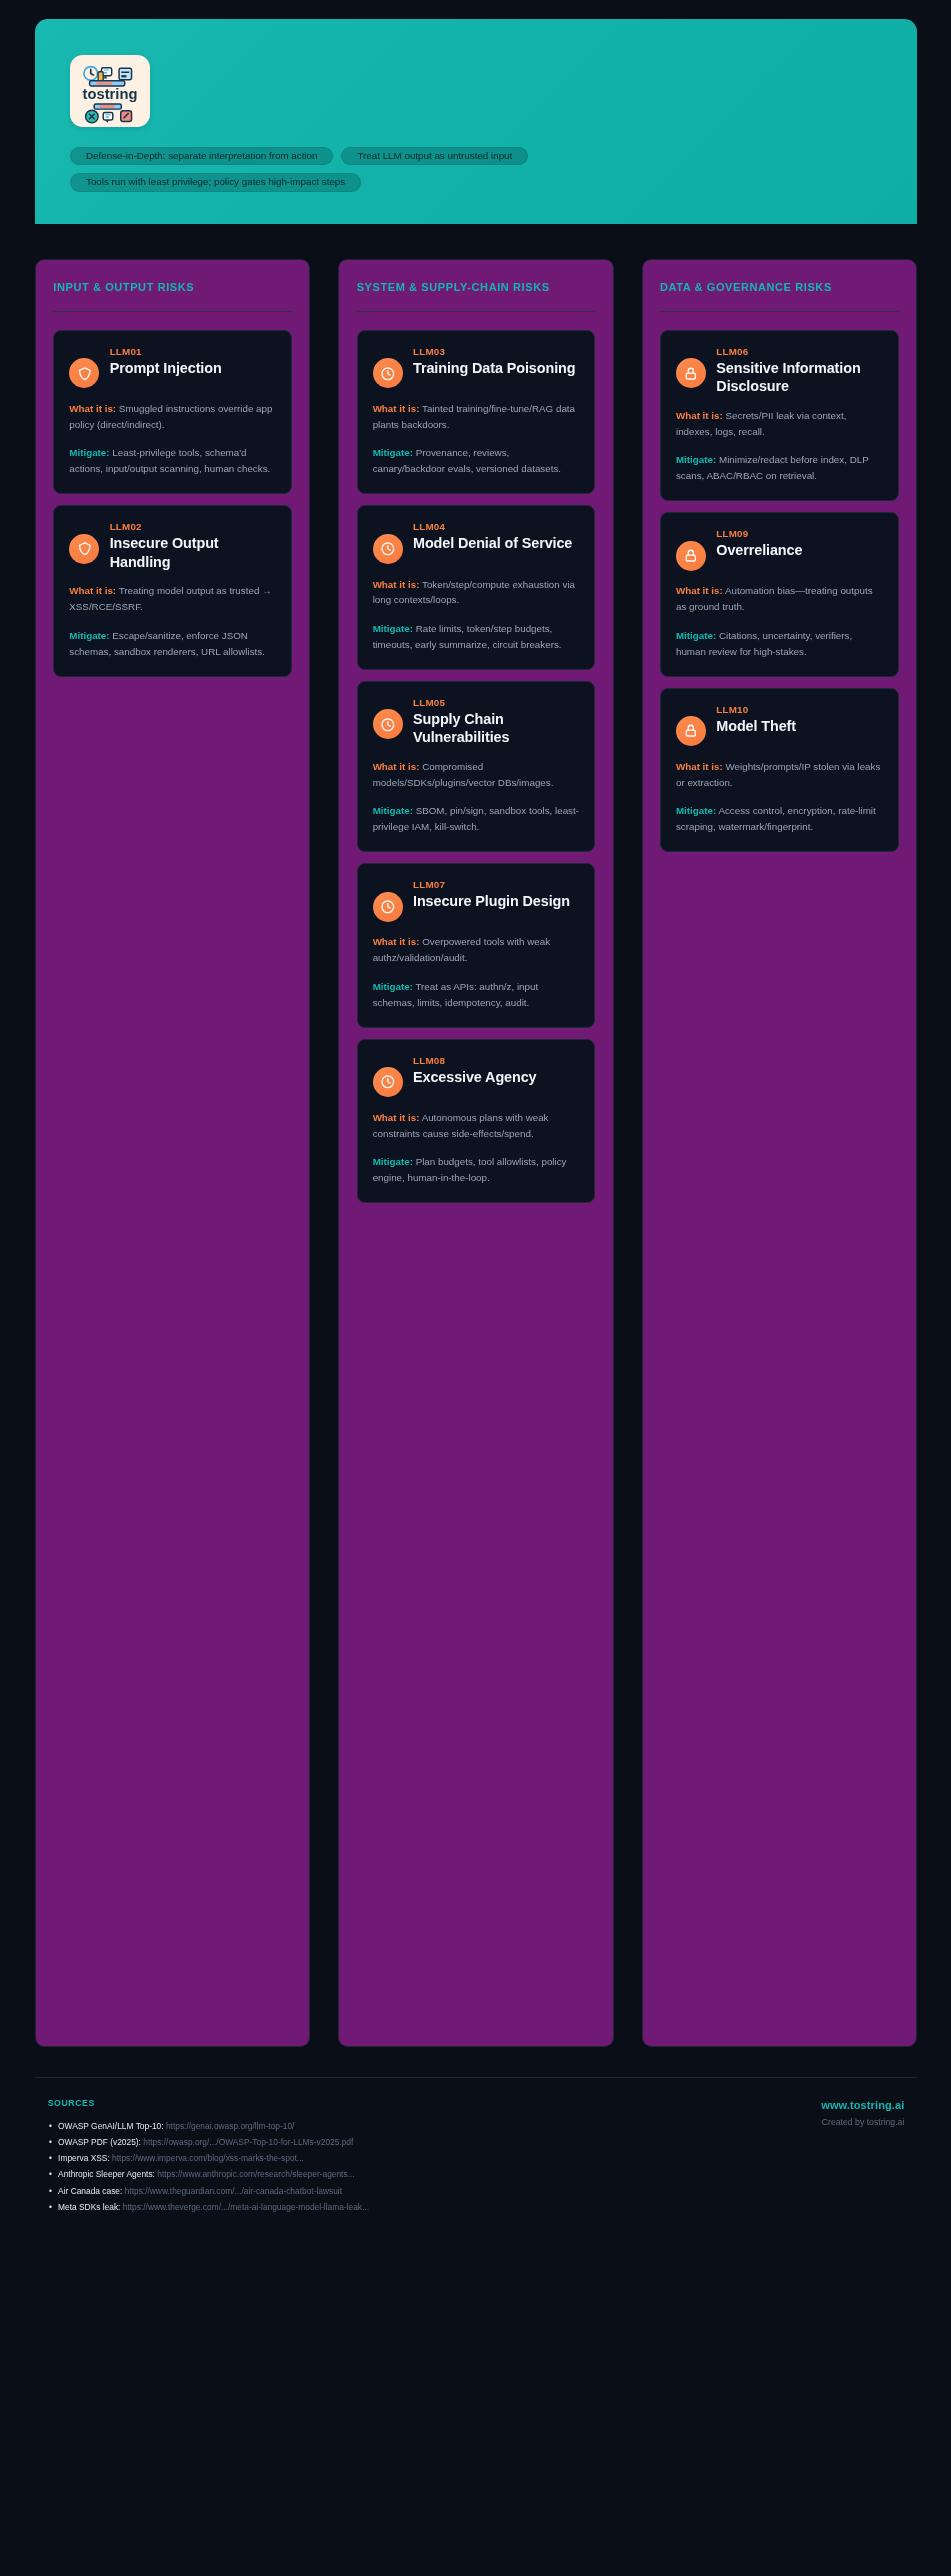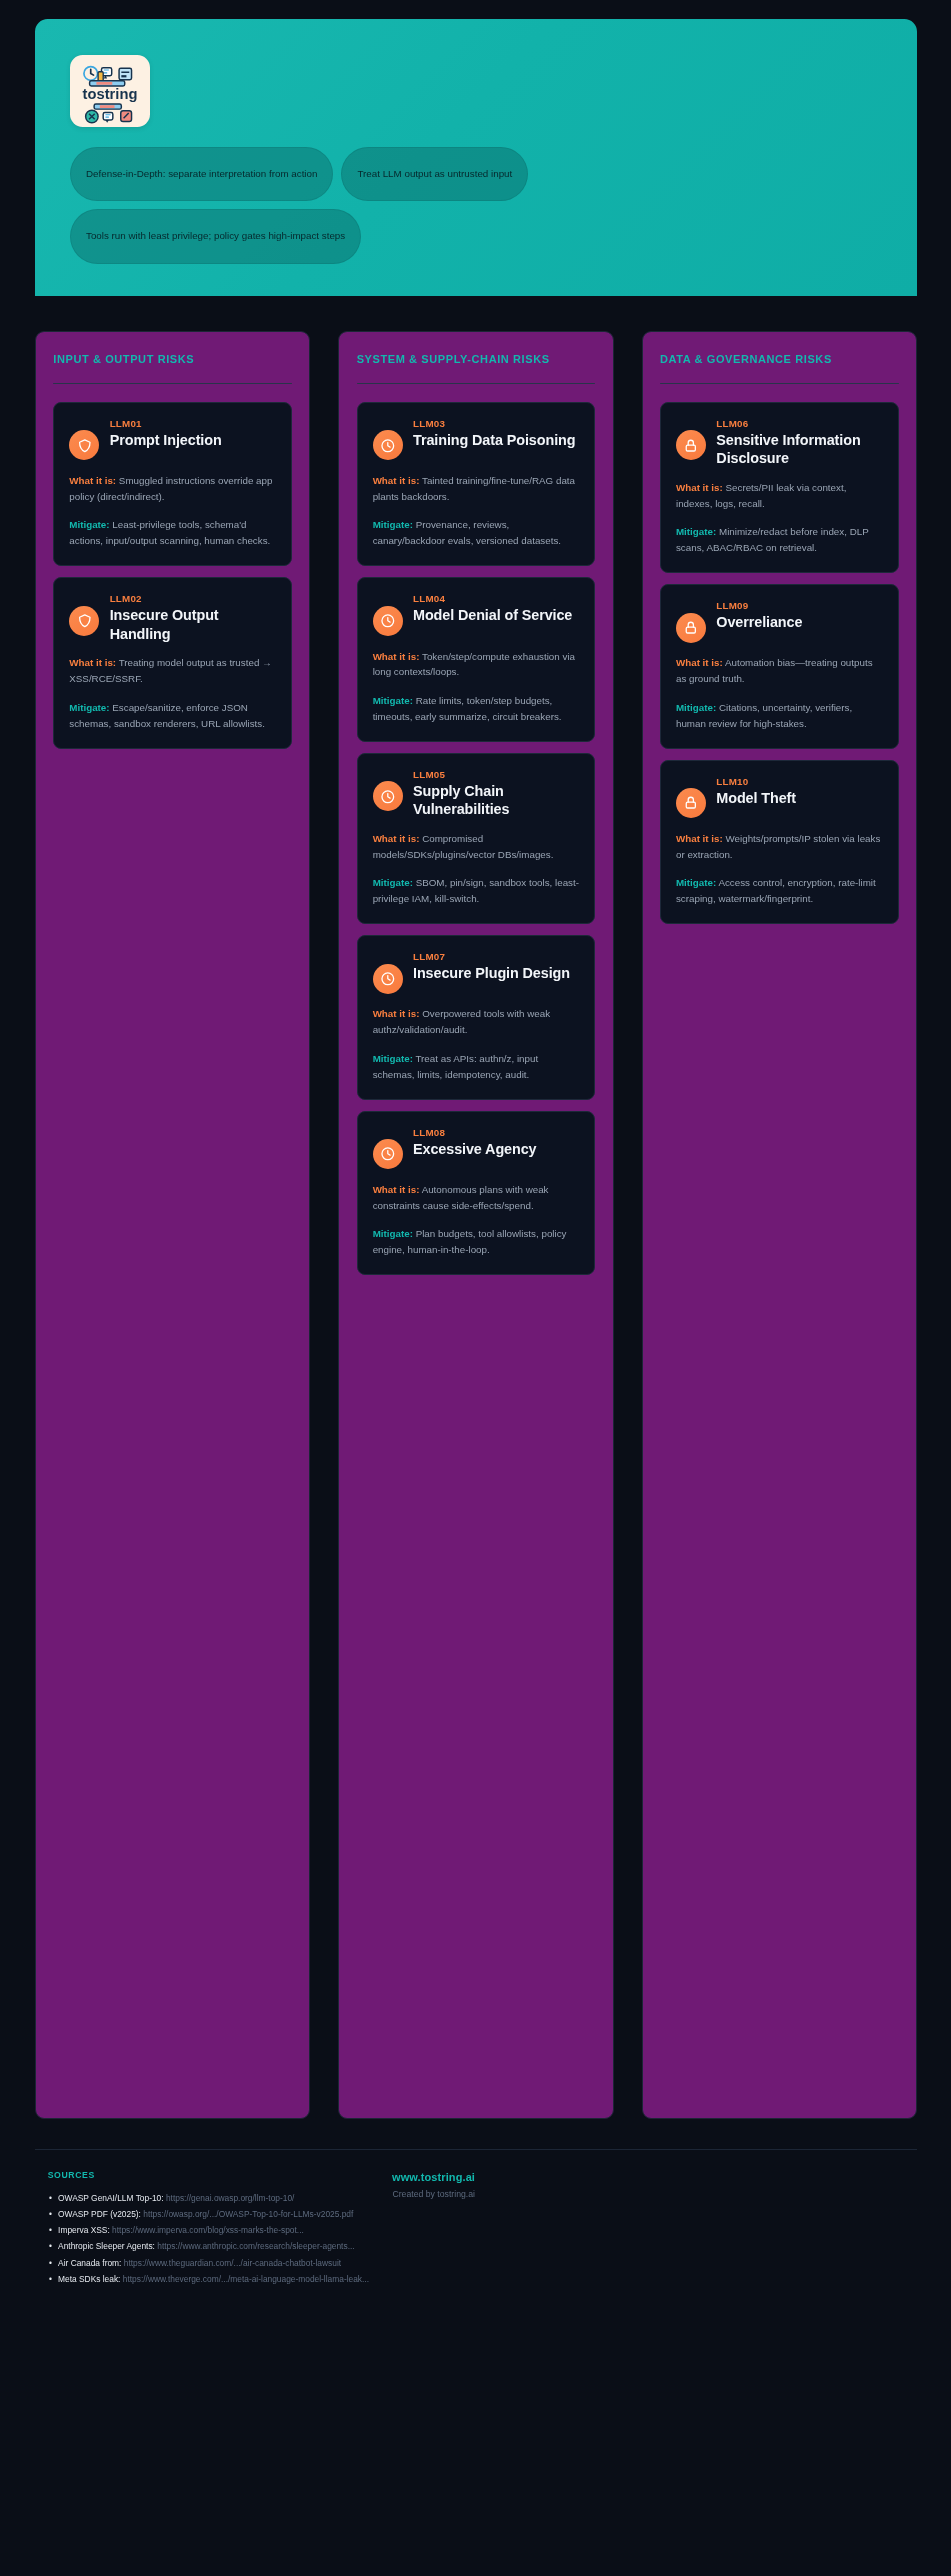--- a/index.html
+++ b/index.html
@@ -55,21 +55,21 @@
     margin-top: 19.6px;
     display: flex;
     flex-wrap: wrap;
     gap: 8px;
     max-width: 750px;
   }
   .chip {
     background: rgba(5,70,70,.30);
     color: #06282c;
     border-radius: 576px;
-    padding: 21px 15px;
+    padding: 3px 15px;
     font-size: 9.8px;
     line-height: 1.1;
     white-space: nowrap;
     border: 0.6px solid rgba(4,60,60,.12);
   }
 
   
   .board {
     background: #0a0e17;
     padding: 35px 35px 0 35px;
@@ -145,20 +145,21 @@
   }
   .para .lbl-what { color: #f97f3f; font-weight: 700; }
   .para .lbl-mit  { color: #12b8ae; font-weight: 700; }
 
   
   .footer {
     margin: 30px 35px 23px 35px;
     border-top: 0.6px solid #1c2636;
     padding: 19.6px 12.7px 5.8px 12.7px;
     display: flex;
+    justify-content: space-between;
     align-items: flex-start;
     gap: 23px;
   }
   .src-head {
     font-size: 8.7px;
     font-weight: 700;
     letter-spacing: 0.6px;
     color: #12b8ae;
     text-transform: uppercase;
     margin-bottom: 10.4px;
@@ -419,21 +420,21 @@
   </div>
 
   <div class="footer">
     <div>
       <div class="src-head">SOURCES</div>
       <ul class="src-list">
         <li><span>OWASP GenAI/LLM Top-10:</span> <span class="src-url">https://genai.owasp.org/llm-top-10/</span></li>
         <li><span>OWASP PDF (v2025):</span> <span class="src-url">https://owasp.org/.../OWASP-Top-10-for-LLMs-v2025.pdf</span></li>
         <li><span>Imperva XSS:</span> <span class="src-url">https://www.imperva.com/blog/xss-marks-the-spot...</span></li>
         <li><span>Anthropic Sleeper Agents:</span> <span class="src-url">https://www.anthropic.com/research/sleeper-agents...</span></li>
-        <li><span>Air Canada from:</span> <span class="src-url">https://www.theguardian.com/.../air-canada-chatbot-lawsuit</span></li>
+        <li><span>Air Canada case:</span> <span class="src-url">https://www.theguardian.com/.../air-canada-chatbot-lawsuit</span></li>
         <li><span>Meta SDKs leak:</span> <span class="src-url">https://www.theverge.com/.../meta-ai-language-model-llama-leak...</span></li>
       </ul>
     </div>
     <div class="foot-right">
       <div class="foot-site">www.tostring.ai</div>
       <div class="foot-by">Created by tostring.ai</div>
     </div>
   </div>
 </div>
 

